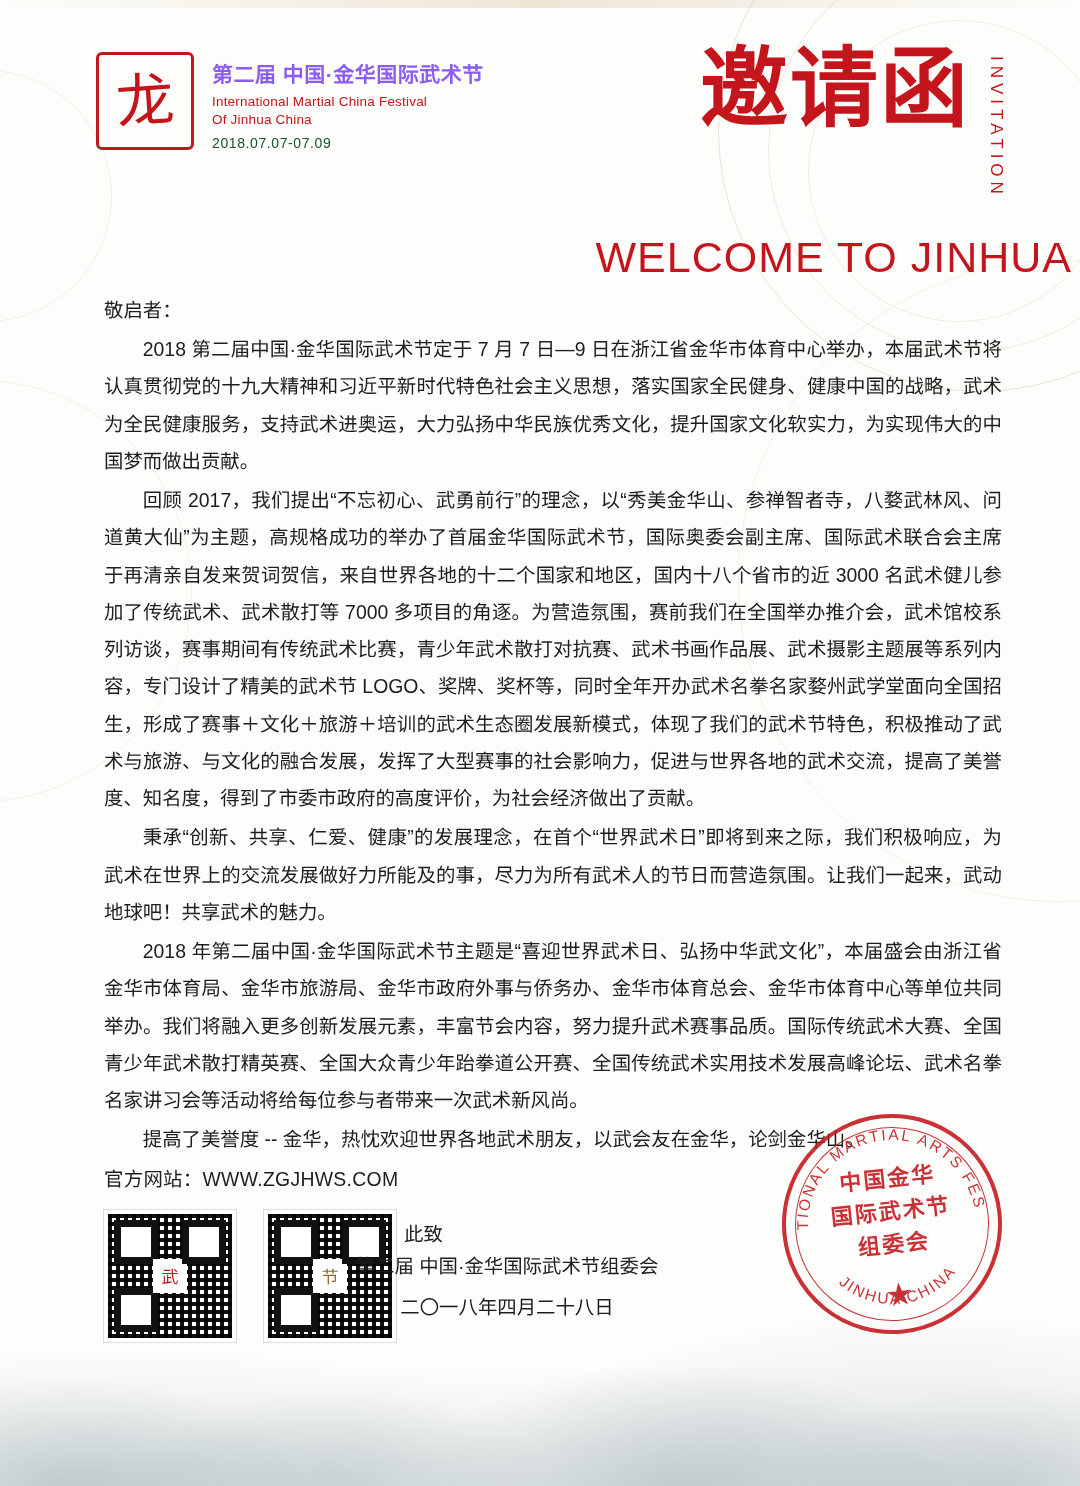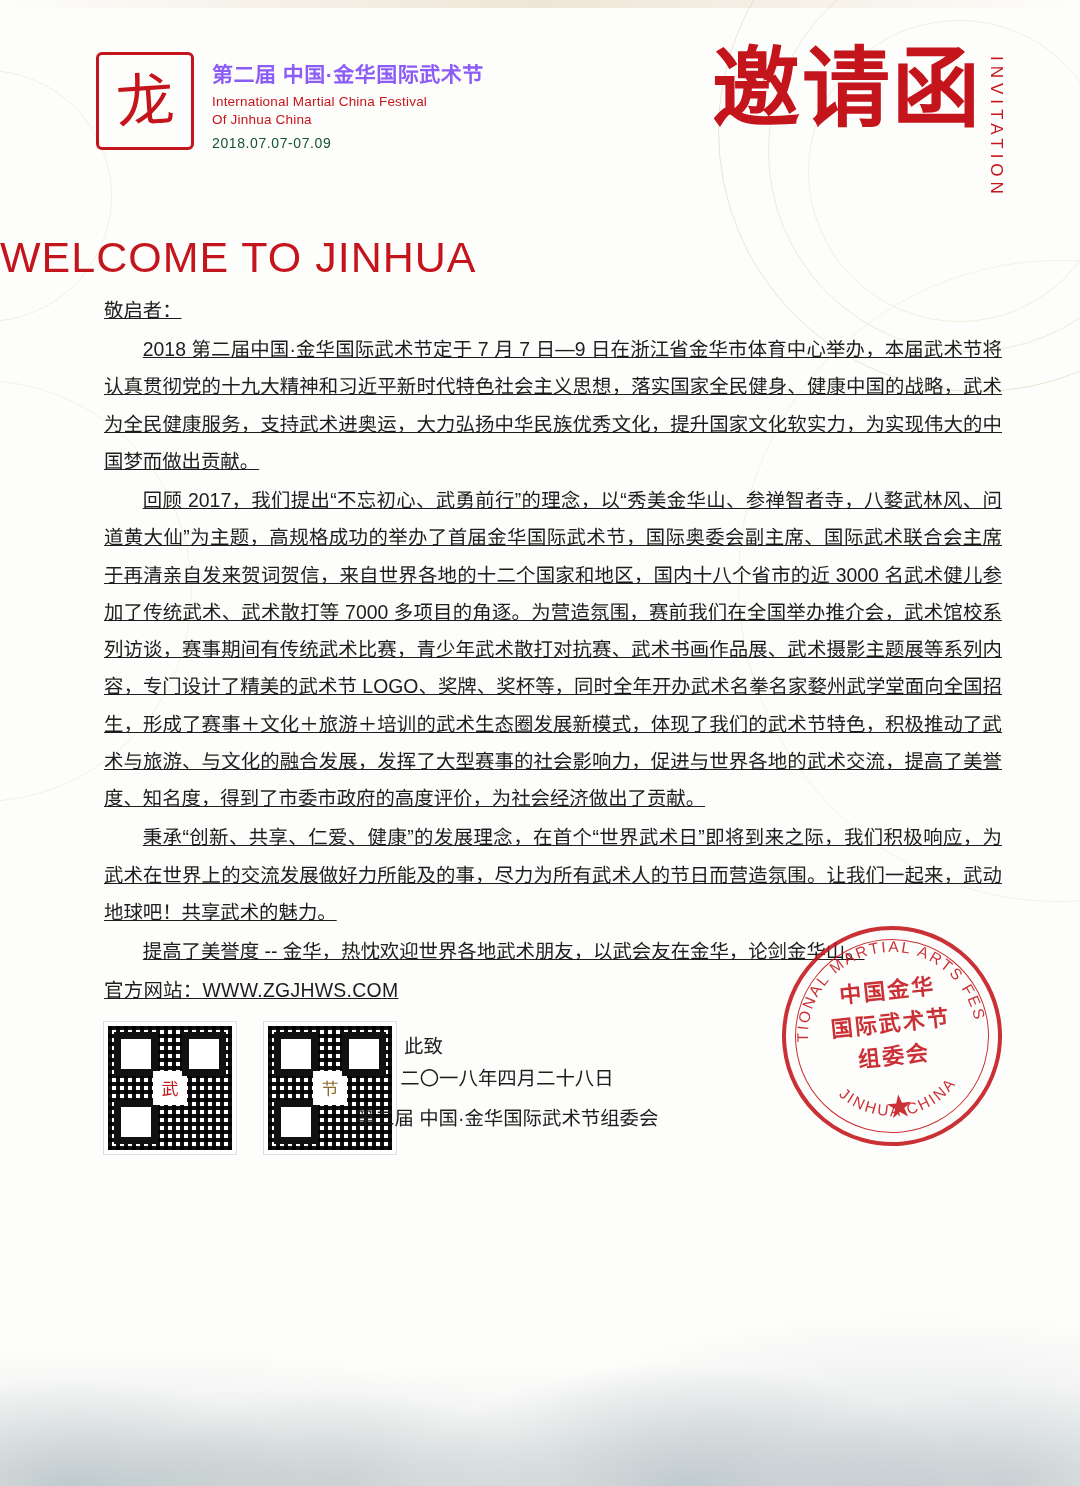--- a/index.html
+++ b/index.html
@@ -112,21 +112,21 @@
   .brand-date {
     margin-top: 6px;
     font-size: 14px;
     color: #14532d;
     letter-spacing: .6px;
   }
 
   .invite-block {
     display: flex;
     align-items: flex-start;
-    gap: 4px;
+    gap: 16px;
     padding-right: 14px;
     margin-top: -6px;
   }
   .invite-cn {
     font-family: "DejaVu Serif", serif;
     font-size: 88px;
     line-height: .96;
     color: #c4151c;
     letter-spacing: 2px;
     font-weight: bold;
@@ -136,39 +136,39 @@
   .invite-en {
     writing-mode: vertical-rl;
     font-size: 17px;
     letter-spacing: 5px;
     color: #c4151c;
     margin-top: 10px;
   }
 
   
   .title {
-    text-align: left;
+    text-align: right;
     color: #c4151c;
     font-size: 43px;
     letter-spacing: 1px;
     margin: 34px 8px 10px 0;
     font-weight: normal;
     font-family: "Liberation Sans", sans-serif;
   }
 
   
   .letter {
     padding: 0 66px 0 104px;
     color: #1d1d1d;
     font-size: 19.4px;
     line-height: 1.92;
     text-align: justify;
     font-family: "Liberation Sans", sans-serif;
   }
-  .letter p { margin: 0 12px 2px 0; text-decoration: underline; }
+  .letter p { margin: 0 12px 2px 0; }
   .salutation { margin-bottom: 4px; }
   .indent { text-indent: 2em; }
   .site-line { margin-top: 4px; letter-spacing: .3px; }
 
   
   .footer {
     position: relative;
     margin-top: 12px;
     padding: 0 66px 0 104px;
     min-height: 260px;
@@ -325,41 +325,42 @@
     </div>
   </div>
 
   <h1 class="title">WELCOME TO JINHUA</h1>
 
   <div class="letter">
     <p class="salutation">敬启者：</p>
     <p class="indent">2018 第二届中国·金华国际武术节定于 7 月 7 日—9 日在浙江省金华市体育中心举办，本届武术节将认真贯彻党的十九大精神和习近平新时代特色社会主义思想，落实国家全民健身、健康中国的战略，武术为全民健康服务，支持武术进奥运，大力弘扬中华民族优秀文化，提升国家文化软实力，为实现伟大的中国梦而做出贡献。</p>
     <p class="indent">回顾 2017，我们提出“不忘初心、武勇前行”的理念，以“秀美金华山、参禅智者寺，八婺武林风、问道黄大仙”为主题，高规格成功的举办了首届金华国际武术节，国际奥委会副主席、国际武术联合会主席于再清亲自发来贺词贺信，来自世界各地的十二个国家和地区，国内十八个省市的近 3000 名武术健儿参加了传统武术、武术散打等 7000 多项目的角逐。为营造氛围，赛前我们在全国举办推介会，武术馆校系列访谈，赛事期间有传统武术比赛，青少年武术散打对抗赛、武术书画作品展、武术摄影主题展等系列内容，专门设计了精美的武术节 LOGO、奖牌、奖杯等，同时全年开办武术名拳名家婺州武学堂面向全国招生，形成了赛事＋文化＋旅游＋培训的武术生态圈发展新模式，体现了我们的武术节特色，积极推动了武术与旅游、与文化的融合发展，发挥了大型赛事的社会影响力，促进与世界各地的武术交流，提高了美誉度、知名度，得到了市委市政府的高度评价，为社会经济做出了贡献。</p>
     <p class="indent">秉承“创新、共享、仁爱、健康”的发展理念，在首个“世界武术日”即将到来之际，我们积极响应，为武术在世界上的交流发展做好力所能及的事，尽力为所有武术人的节日而营造氛围。让我们一起来，武动地球吧！共享武术的魅力。</p>
+    <p class="indent">2018 年第二届中国·金华国际武术节主题是“喜迎世界武术日、弘扬中华武文化”，本届盛会由浙江省金华市体育局、金华市旅游局、金华市政府外事与侨务办、金华市体育总会、金华市体育中心等单位共同举办。我们将融入更多创新发展元素，丰富节会内容，努力提升武术赛事品质。国际传统武术大赛、全国青少年武术散打精英赛、全国大众青少年跆拳道公开赛、全国传统武术实用技术发展高峰论坛、武术名拳名家讲习会等活动将给每位参与者带来一次武术新风尚。</p>
     <p class="indent">提高了美誉度 -- 金华，热忱欢迎世界各地武术朋友，以武会友在金华，论剑金华山。</p>
     <p class="site-line">官方网站：WWW.ZGJHWS.COM</p>
   </div>
 
   <div class="footer">
     <div class="qr-row">
       <div class="qr">
         <div class="corner-bl"></div>
         <div class="center-mark">武</div>
       </div>
       <div class="qr gold">
         <div class="corner-bl"></div>
         <div class="center-mark">节</div>
       </div>
     </div>
 
     <div class="closing">此致</div>
 
     <div class="signature">
+      <div>第二届 中国·金华国际武术节组委会</div>
       <div>二〇一八年四月二十八日</div>
-      <div>第二届 中国·金华国际武术节组委会</div>
     </div>
 
     <div class="seal">
       <div class="seal-inner"></div>
       <div class="seal-arc">
         <svg viewBox="0 0 212 212" aria-hidden="true">
           <defs>
             <path id="arcTop" d="M 22,106 A 84,84 0 0 1 190,106"></path>
             <path id="arcBottom" d="M 26,106 A 80,80 0 0 0 186,106"></path>
           </defs>

